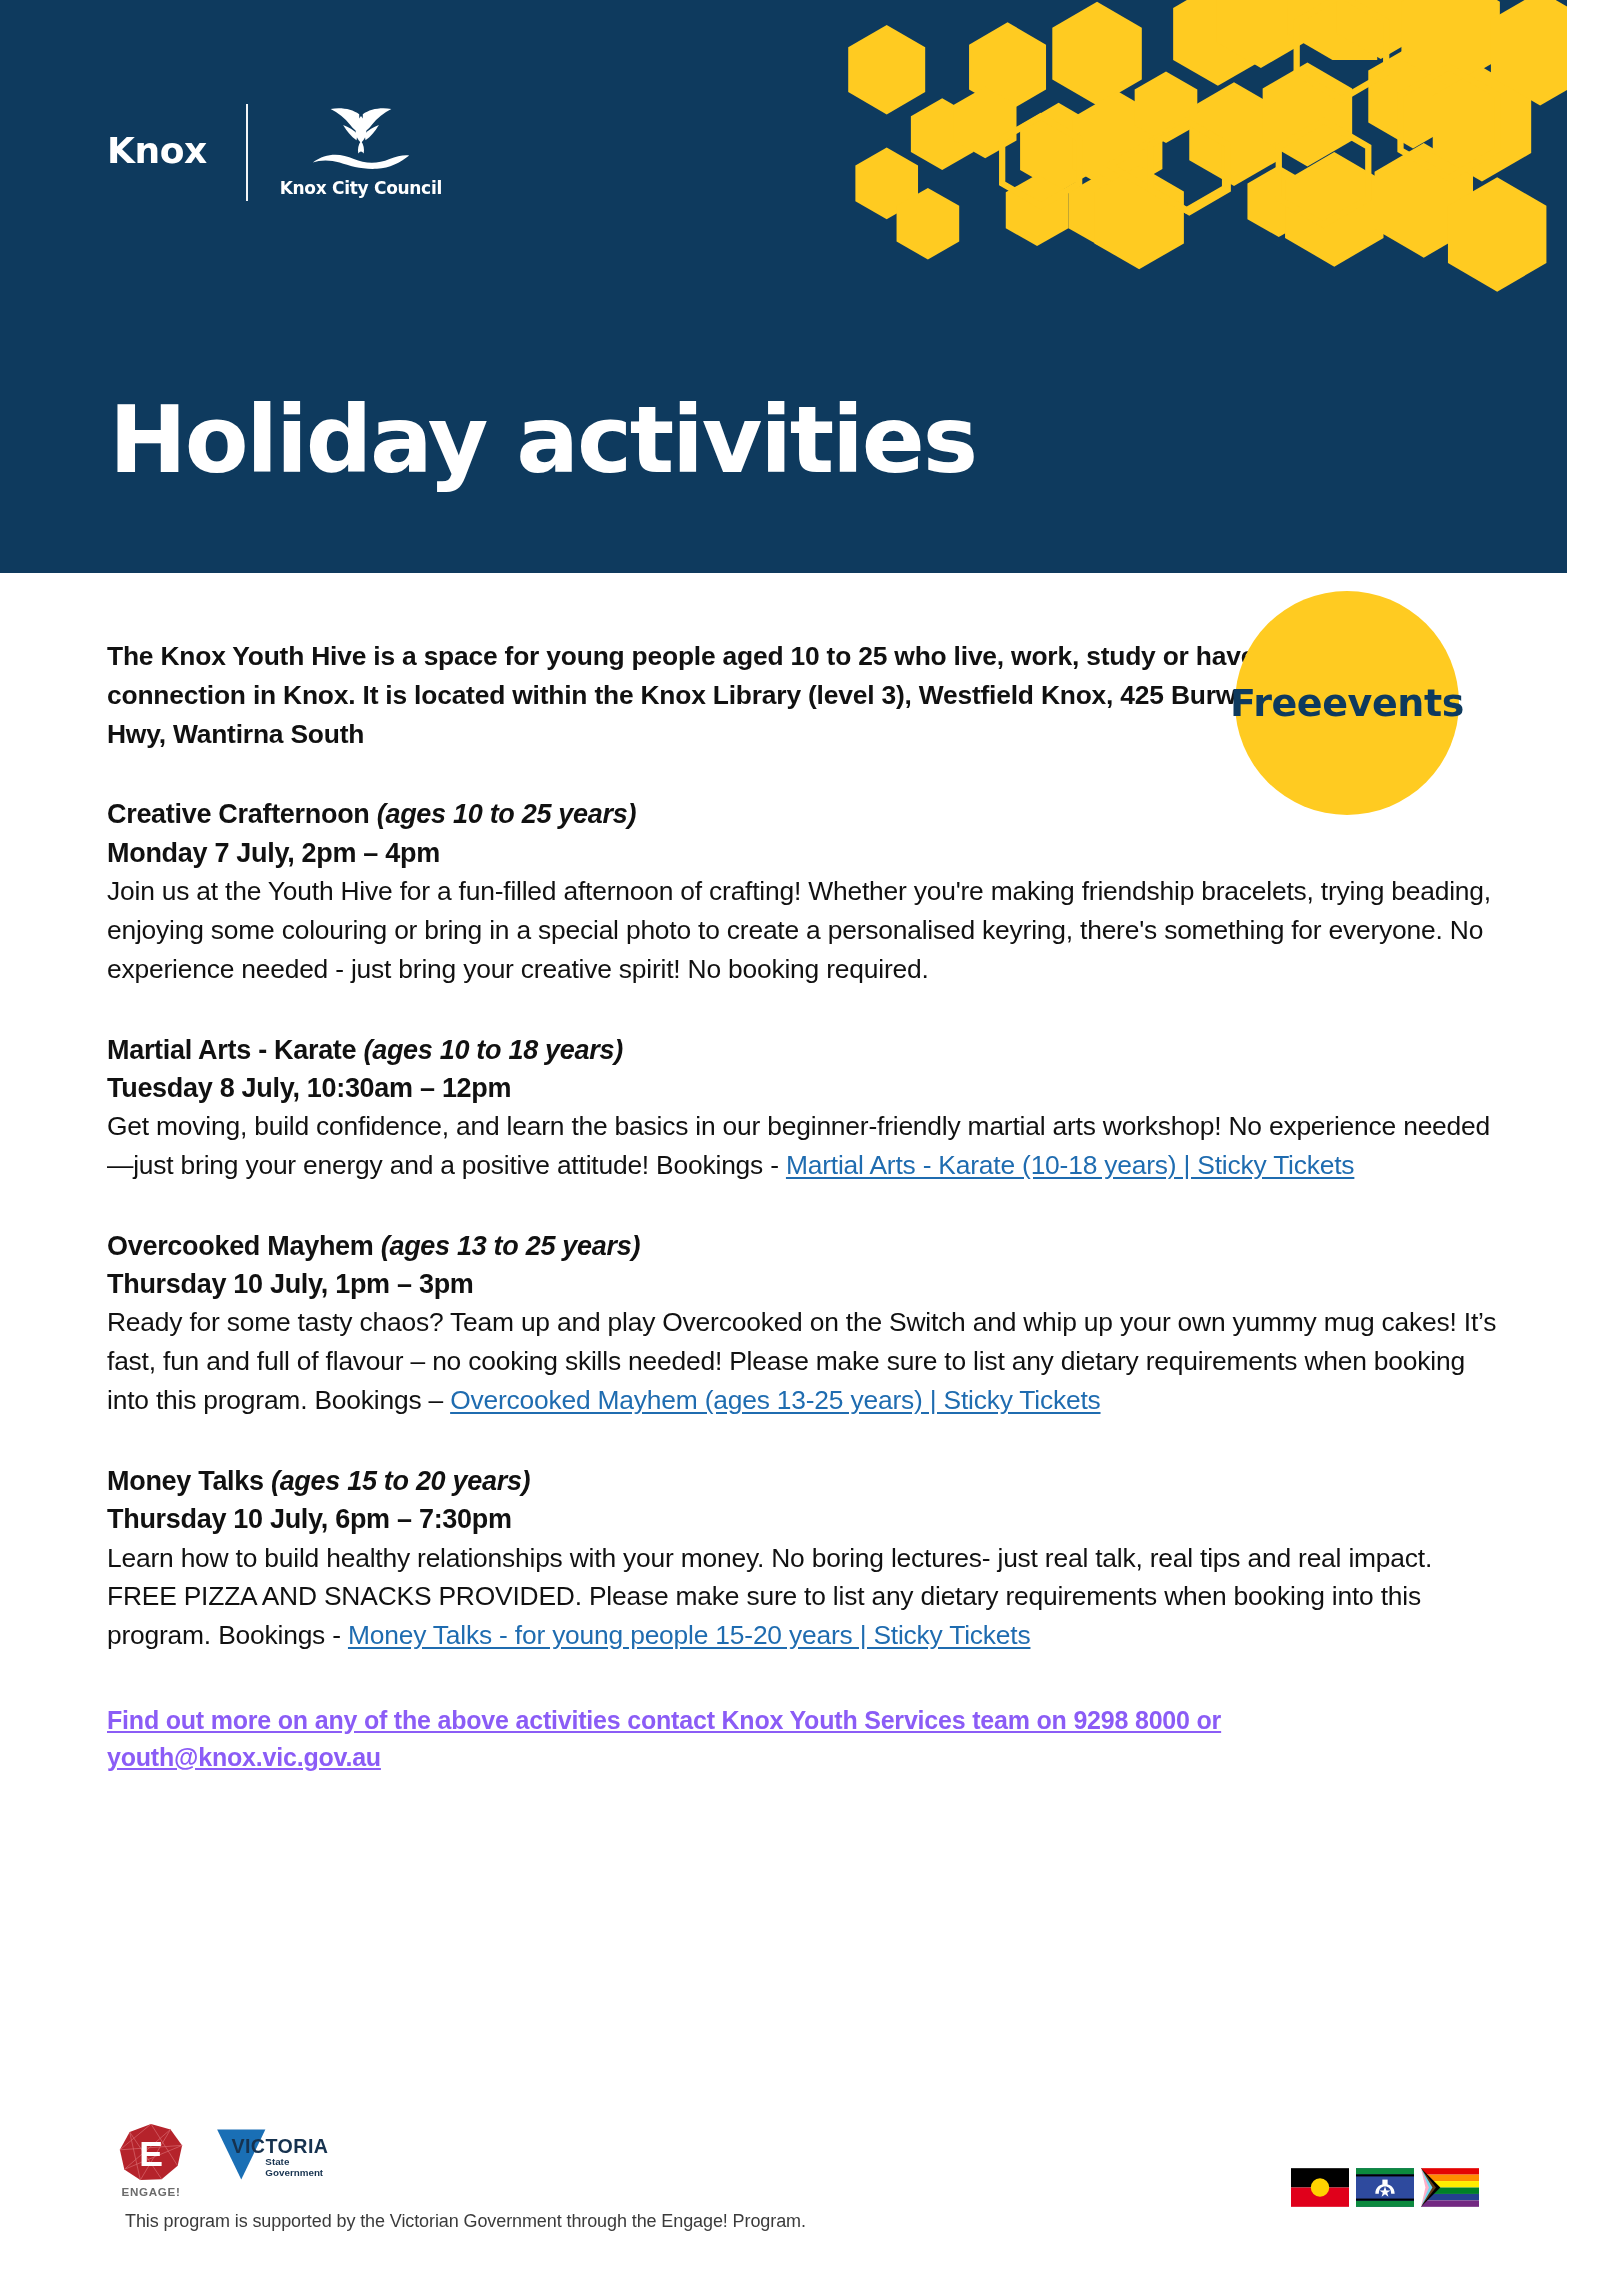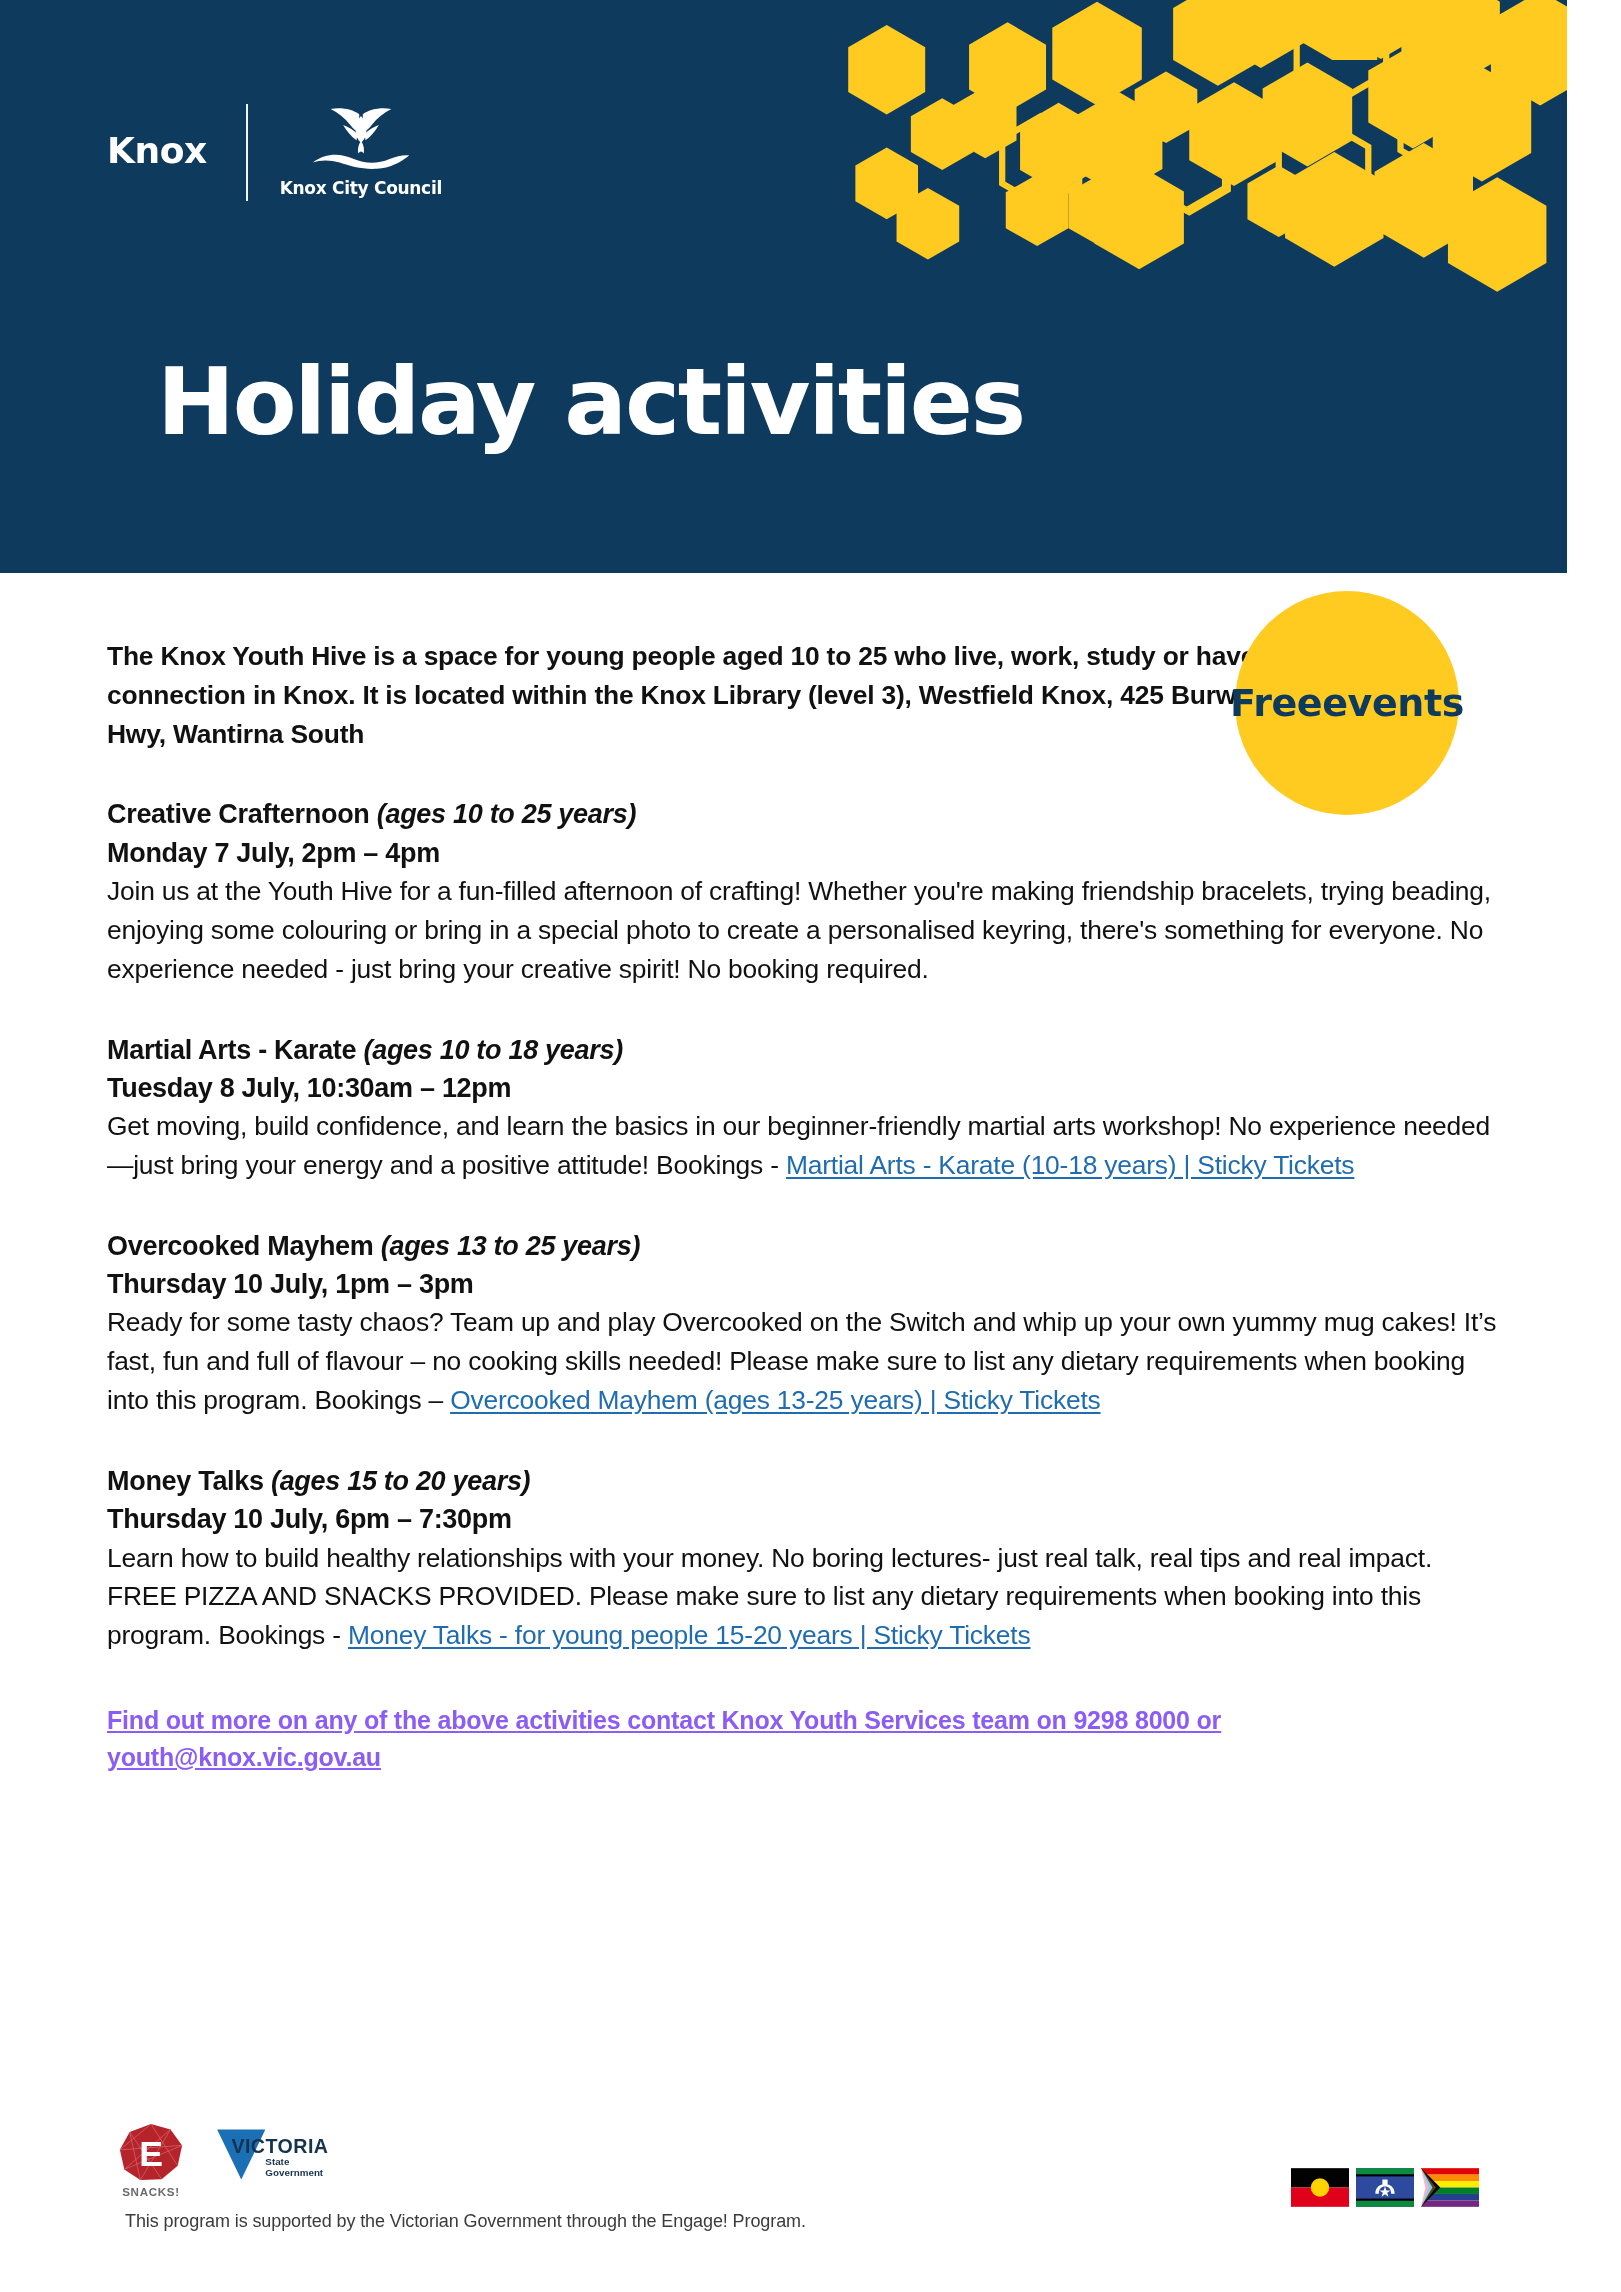--- a/index.html
+++ b/index.html
@@ -75,28 +75,27 @@
     font-family: "DejaVu Sans", sans-serif;
     font-size: 17px;
     font-weight: 700;
     letter-spacing: -0.3px;
     margin-top: 1.8px;
     white-space: nowrap;
   }
   .banner-title {
     position: absolute;
     left: 109px;
-    top: 354px;
+    top: 392px;
     color: #ffffff;
     font-family: "DejaVu Sans", sans-serif;
     font-size: 93px;
     font-weight: 700;
     letter-spacing: -2.2px;
     line-height: 1.05;
-    margin-left: 48px;
   }
 
   
   .page-body {
     position: relative;
     padding: 0 107px;
     width: 1622px;
   }
   .intro-wrap {
     position: relative;
@@ -366,21 +365,21 @@
   <div class="footer-logos">
 
     <div class="engage-logo">
       <svg class="engage-mark" viewBox="0 0 72 66">
         <polygon points="36,1 58,7 71,25 66,48 48,63 24,64 6,52 1,30 12,10" fill="#B5232B"></polygon>
         <g stroke="#d96b70" stroke-width="0.9" fill="none" opacity="0.85">
           <path d="M36,1 L1,30 M36,1 L66,48 M58,7 L24,64 M71,25 L6,52 M12,10 L48,63 M1,30 L71,25 M6,52 L58,7 M24,64 L12,10"></path>
         </g>
         <text x="36" y="48" text-anchor="middle" font-family="Liberation Sans, sans-serif" font-size="40" font-weight="bold" fill="#ffffff">E</text>
       </svg>
-      <div class="engage-caption">SNACKS!</div>
+      <div class="engage-caption">ENGAGE!</div>
     </div>
 
     <div class="vic-logo">
       <svg class="vic-mark" viewBox="0 0 140 66">
         <polygon points="8,4 62,4 35,60" fill="#1A6FB5"></polygon>
         <text x="24" y="30" font-family="Liberation Sans, sans-serif" font-size="22" font-weight="bold" letter-spacing="0.5" fill="#16324F">VICTORIA</text>
         <text x="62" y="44" font-family="Liberation Sans, sans-serif" font-size="11" font-weight="bold" fill="#16324F">State</text>
         <text x="62" y="56" font-family="Liberation Sans, sans-serif" font-size="11" font-weight="bold" fill="#16324F">Government</text>
       </svg>
     </div>

